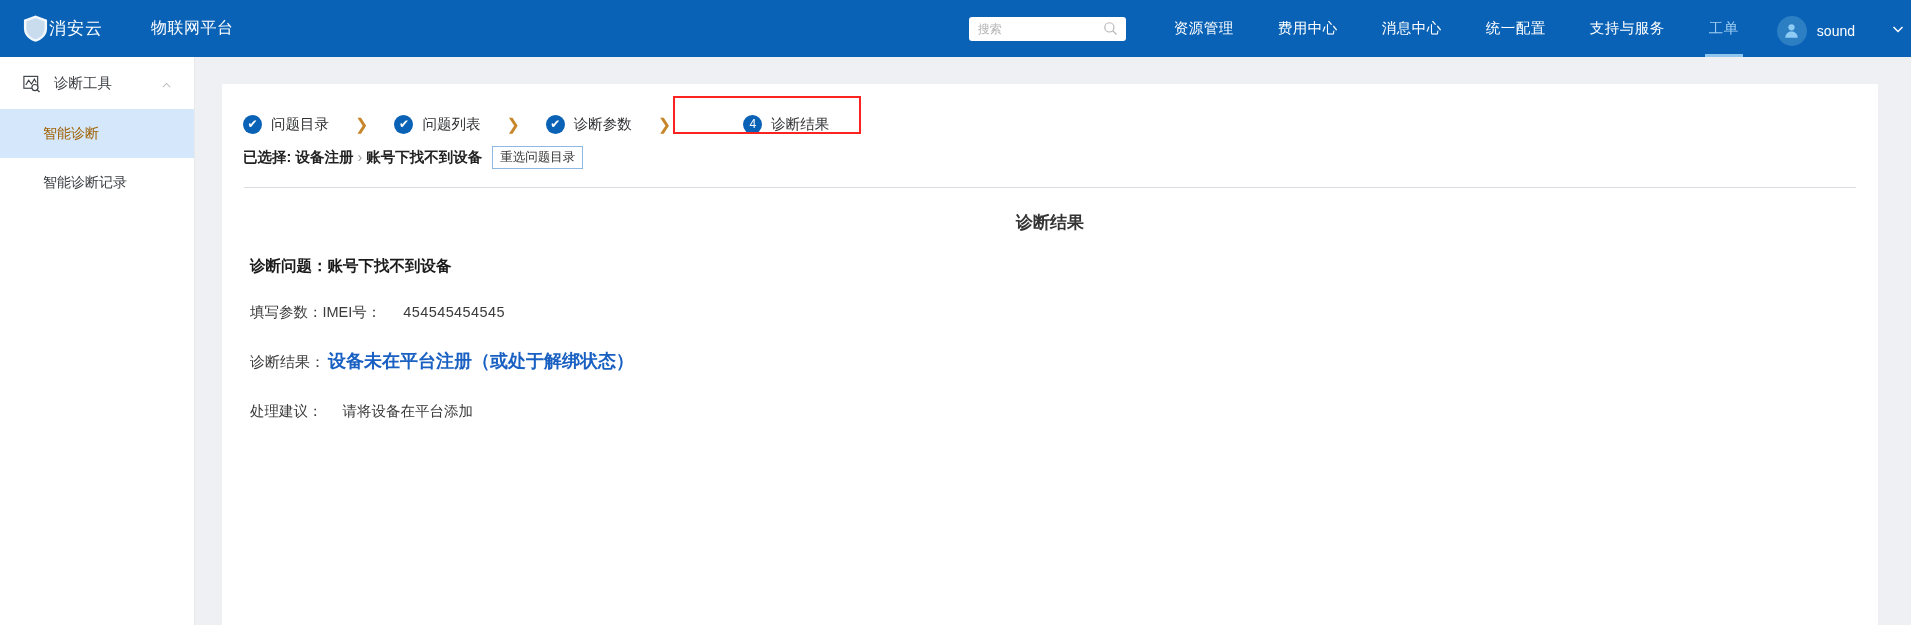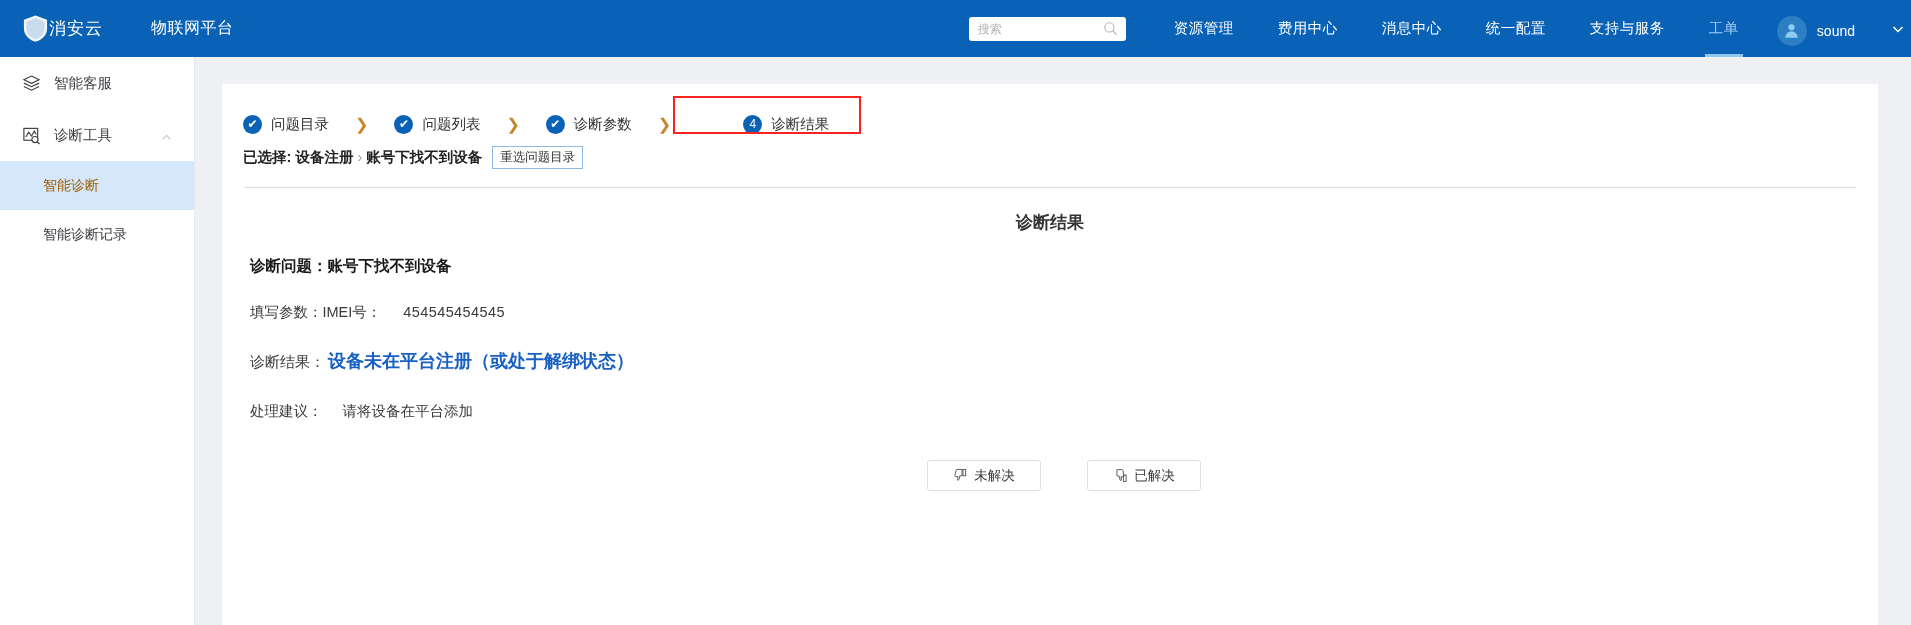--- a/index.html
+++ b/index.html
@@ -380,30 +380,20 @@
     <span class="caret-down">
       <svg width="14" height="14" viewBox="0 0 14 14">
         <polyline points="2.5,5 7,9.5 11.5,5" fill="none" stroke="#ffffff" stroke-width="1.5"></polyline>
       </svg>
     </span>
   </div>
 </div>
 
 <div class="sidebar">
 
-  <div class="side-item">
-    <span class="s-icon">
-      <svg width="19" height="19" viewBox="0 0 20 20">
-        <polygon points="10,2.2 18,6 10,9.8 2,6" fill="none" stroke="#3a3f45" stroke-width="1.2"></polygon>
-        <polyline points="2,9.6 10,13.4 18,9.6" fill="none" stroke="#3a3f45" stroke-width="1.2"></polyline>
-        <polyline points="2,13.2 10,17 18,13.2" fill="none" stroke="#3a3f45" stroke-width="1.2"></polyline>
-      </svg>
-    </span>
-    <span>智能客服</span>
-  </div>
 
   <div class="side-item">
     <span class="s-icon">
       <svg width="19" height="19" viewBox="0 0 20 20">
         <rect x="2" y="2.5" width="14.5" height="12.5" fill="none" stroke="#3a3f45" stroke-width="1.2"></rect>
         <polyline points="4,11.5 7,6.5 10,10.5 13,5.5 15,9" fill="none" stroke="#3a3f45" stroke-width="1.2"></polyline>
         <circle cx="13.6" cy="14.3" r="3.2" fill="#ffffff" stroke="#3a3f45" stroke-width="1.2"></circle>
         <line x1="16" y1="16.6" x2="18.4" y2="19" stroke="#3a3f45" stroke-width="1.3"></line>
       </svg>
     </span>
@@ -467,38 +457,16 @@
     <div class="body-block">
 
       <div class="q-line"><span>诊断问题：</span><span>账号下找不到设备</span></div>
 
       <div class="param-line"><span>填写参数：IMEI号：</span><span class="pval">454545454545</span></div>
 
       <div class="res-line"><span>诊断结果：</span><span class="rval">设备未在平台注册（或处于解绑状态）</span></div>
 
       <div class="adv-line"><span>处理建议：</span><span class="aval">请将设备在平台添加</span></div>
 
-      <div class="feedback-row">
-
-        <button class="fb-btn">
-          <span>
-            <svg width="15" height="15" viewBox="0 0 16 16">
-              <path d="M4.2 1.5 L9.6 1.5 L9.6 8.3 L7.3 8.3 L6.4 12.2 C6.2 13.2 5 13.4 4.7 12.6 L5.4 9.2 L3 9.2 C2.3 9.2 1.9 8.7 2.1 8.1 L3.2 2.5 C3.3 1.9 3.7 1.5 4.2 1.5 Z" fill="none" stroke="#555" stroke-width="1"></path>
-              <rect x="10.6" y="1.5" width="2.9" height="6.8" fill="none" stroke="#555" stroke-width="1"></rect>
-            </svg>
-          </span>
-          <span>未解决</span>
-        </button>
-
-        <button class="fb-btn">
-          <span>
-            <svg width="15" height="15" viewBox="0 0 16 16">
-              <path d="M6.4 14.3 L11.8 14.3 L11.8 7.5 L9.5 7.5 L8.6 3.6 C8.4 2.6 7.2 2.4 6.9 3.2 L7.6 6.6 L5.2 6.6 C4.5 6.6 4.1 7.1 4.3 7.7 L5.4 13.3 C5.5 13.9 5.9 14.3 6.4 14.3 Z" fill="none" stroke="#555" stroke-width="1" transform="translate(16,16) rotate(180)"></path>
-              <rect x="11.1" y="7.5" width="2.9" height="6.8" fill="none" stroke="#555" stroke-width="1"></rect>
-            </svg>
-          </span>
-          <span>已解决</span>
-        </button>
-      </div>
     </div>
 
   </div>
 </div>
 
 </body></html>

